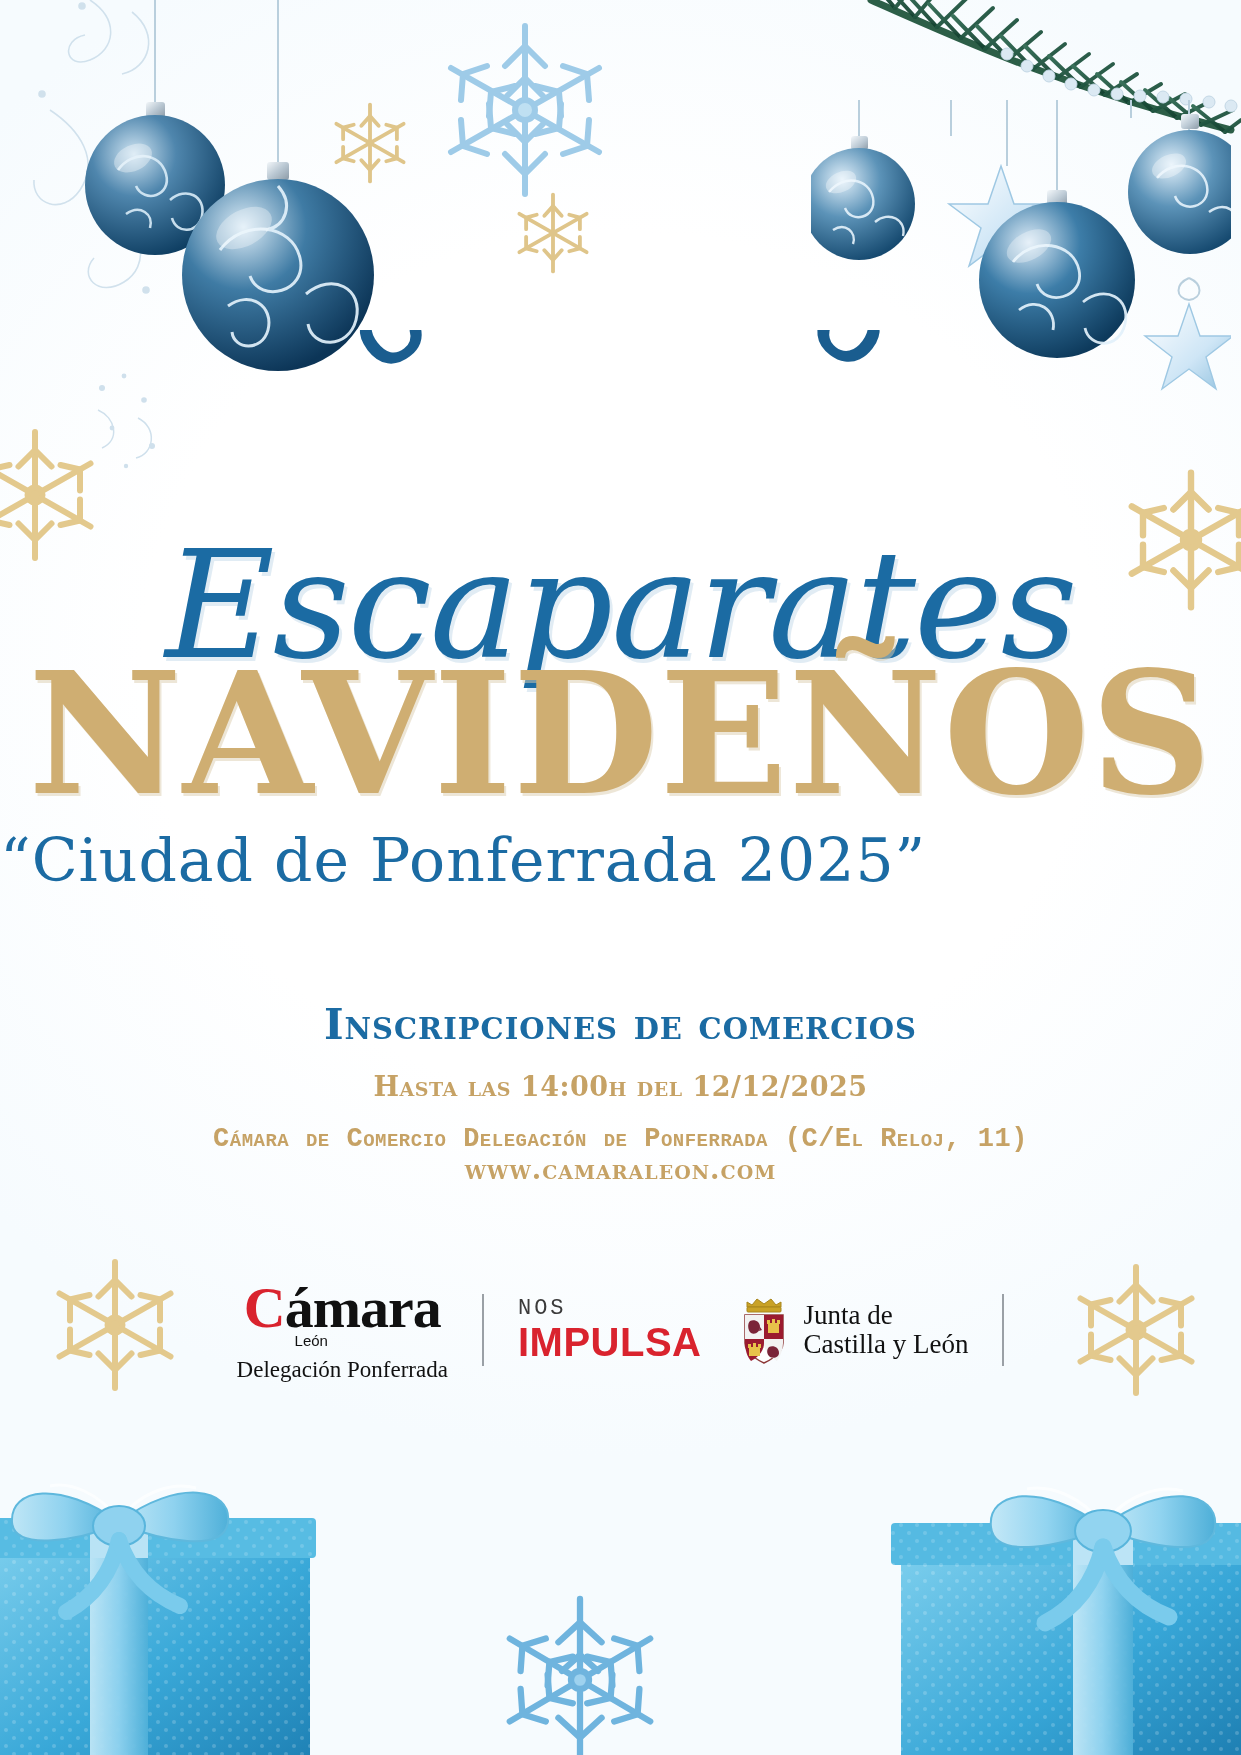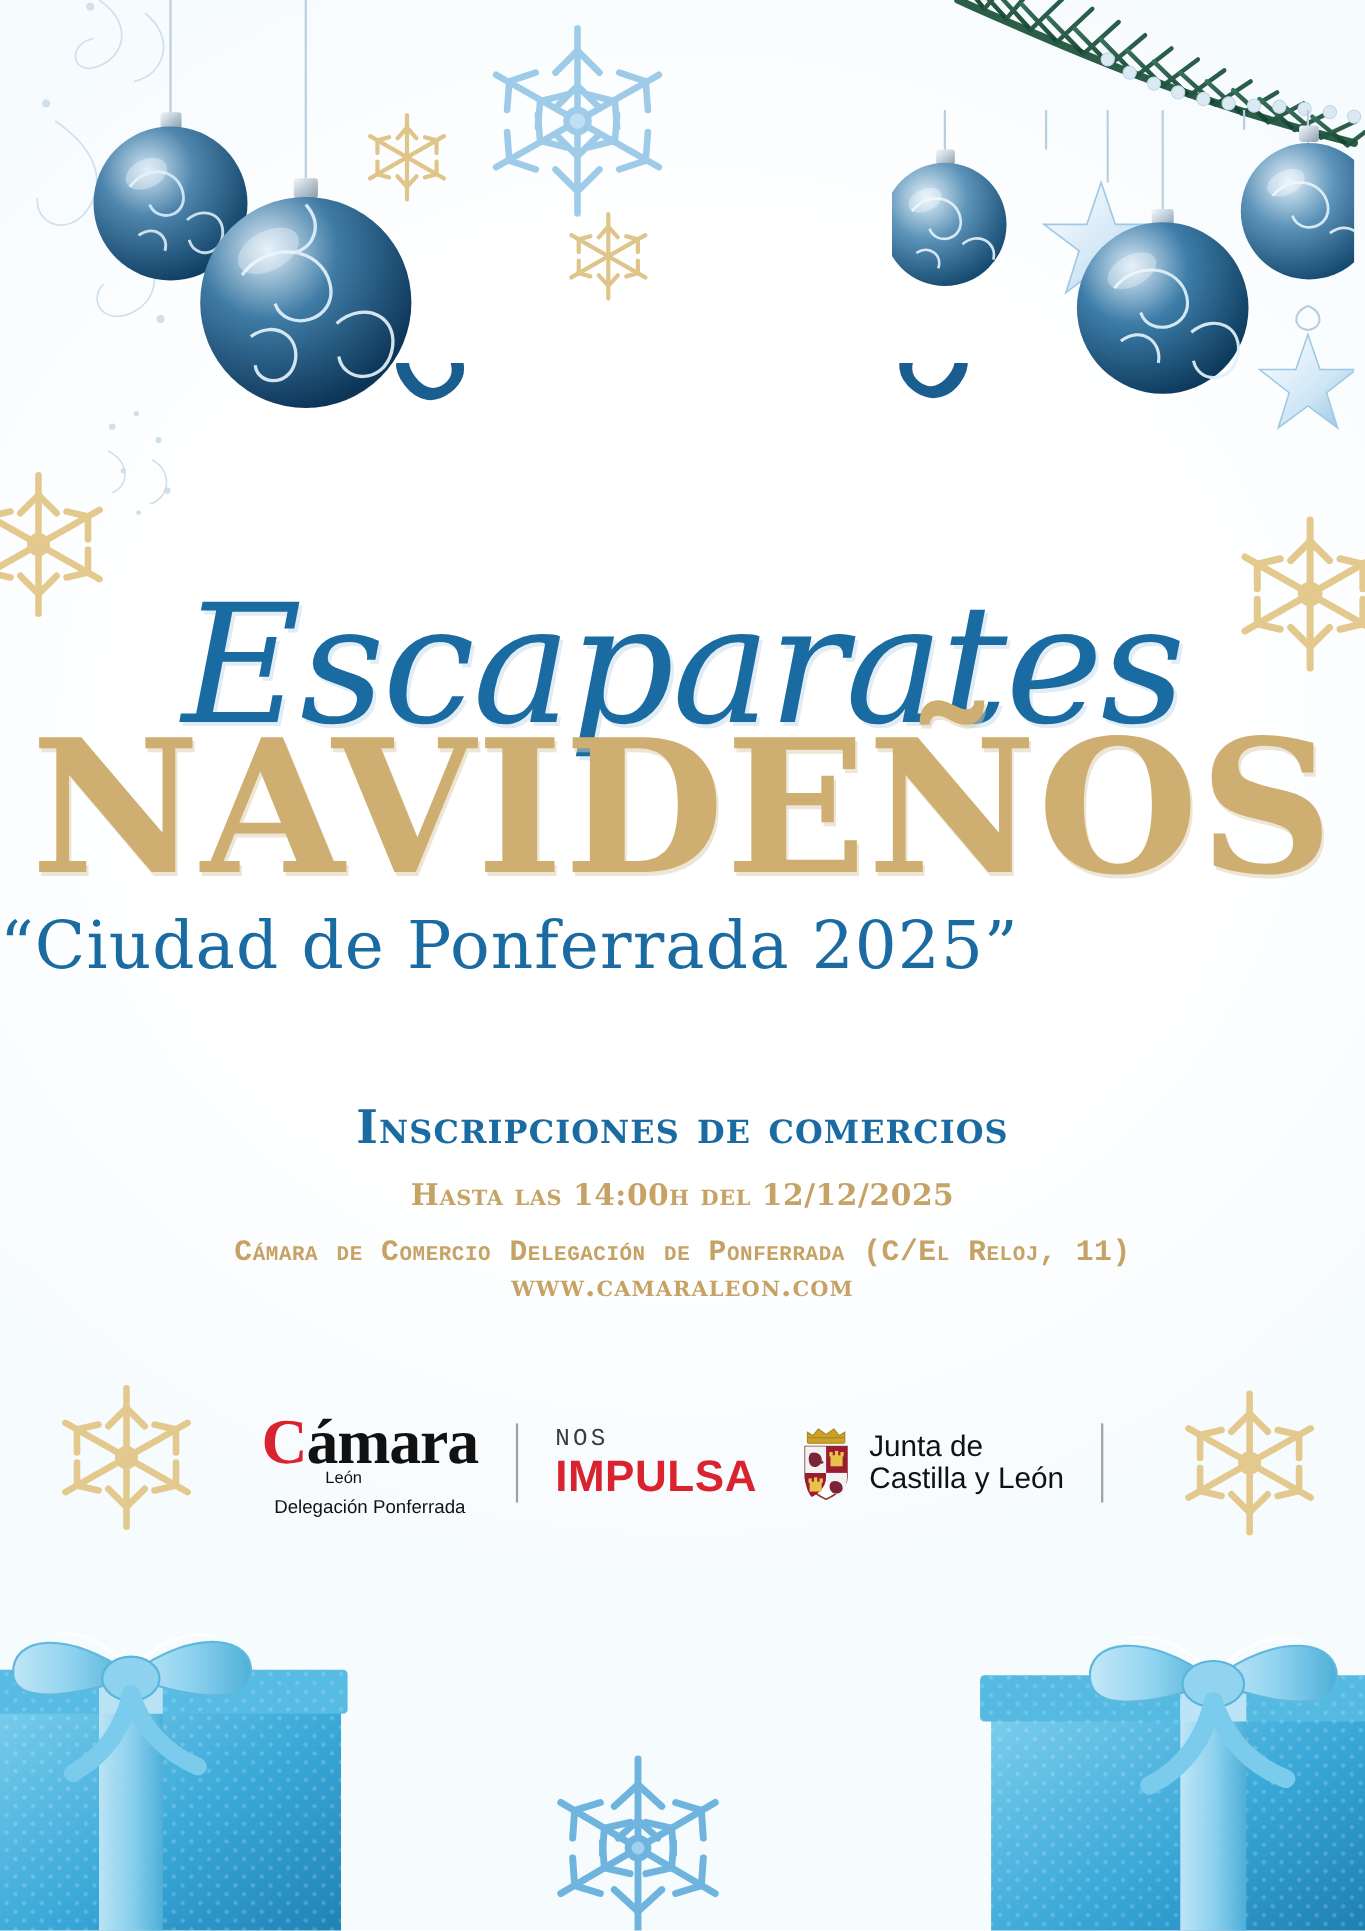--- a/index.html
+++ b/index.html
@@ -166,22 +166,22 @@
   .camara-word .c-red { color: #d9232e; }
   .camara-leon {
     font-family: "Liberation Sans", sans-serif;
     font-size: 15px;
     color: #111;
     margin-top: -4px;
     margin-left: 58px;
     text-align: left;
   }
   .camara-sub {
-    font-family: Liberation Sans, sans-serif;
-    font-size: 17px;
+    font-family: Liberation Serif, serif;
+    font-size: 23px;
     color: #111;
     margin-top: 10px;
   }
   .divider {
     width: 2px;
     height: 72px;
     background: #9aa0a6;
   }
   .logo-impulsa {
     line-height: 1.05;
@@ -199,21 +199,21 @@
     font-size: 40px;
     letter-spacing: 0.5px;
     color: #d9232e;
   }
   .logo-junta {
     display: flex;
     align-items: center;
     gap: 10px;
   }
   .junta-text {
-    font-family: Liberation Sans, sans-serif;
+    font-family: Liberation Serif, serif;
     font-size: 27px;
     line-height: 1.08;
     color: #111;
   }
 
   
   .crest { position: relative; width: 58px; height: 74px; }
 </style>
 </head>
 <body>

